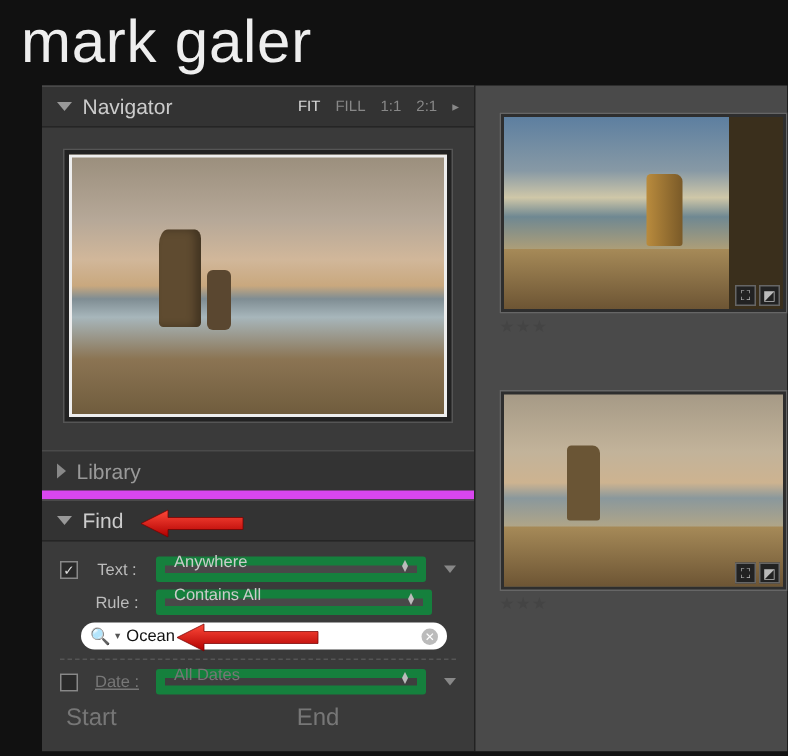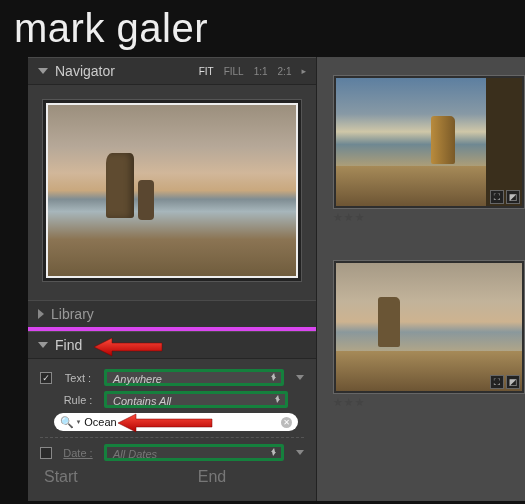--- a/index.html
+++ b/index.html
@@ -90,21 +90,21 @@
   }
   .sel-border {
     position: absolute; inset: 0;
     border: 2px solid #eee;
     pointer-events: none;
   }
   
   .collapsed-header {
     background: #333;
     border-top: 1px solid #4a4a4a;
-    border-bottom: 4px solid #d946ef;
+    border-bottom: 6px solid #d946ef;
     padding: 5px 10px;
     display: flex;
     align-items: center;
     color: #999;
     font-size: 14px;
     position: relative;
   }
   .collapsed-header .tri-right {
     width: 0; height: 0;
     border-top: 5px solid transparent;
@@ -132,30 +132,29 @@
   }
   .find-row .lbl {
     width: 40px;
     text-align: center;
     color: #bbb;
     font-size: 11px;
   }
   .select {
     flex: 1;
     background: #484848;
-    border: 3px solid #15803d;
+    border: 6px solid #15803d;
     border-radius: 2px;
     padding: 1px 6px;
     color: #ccc;
     font-size: 11px;
     display: flex;
-    align-items: flex-start;
+    align-items: flex-end;
     justify-content: space-between;
     height: 17px;
-    font-style: italic;
   }
   .select.disabled { color: #777; background:#3e3e3e;gap:48px; }
   .select .chev {
     font-size: 8px; color: #bbb;
     display: flex; flex-direction: column; line-height: 4px;
   }
   .row-tri {
     width: 0; height: 0;
     border-left: 4px solid transparent;
     border-right: 4px solid transparent;

